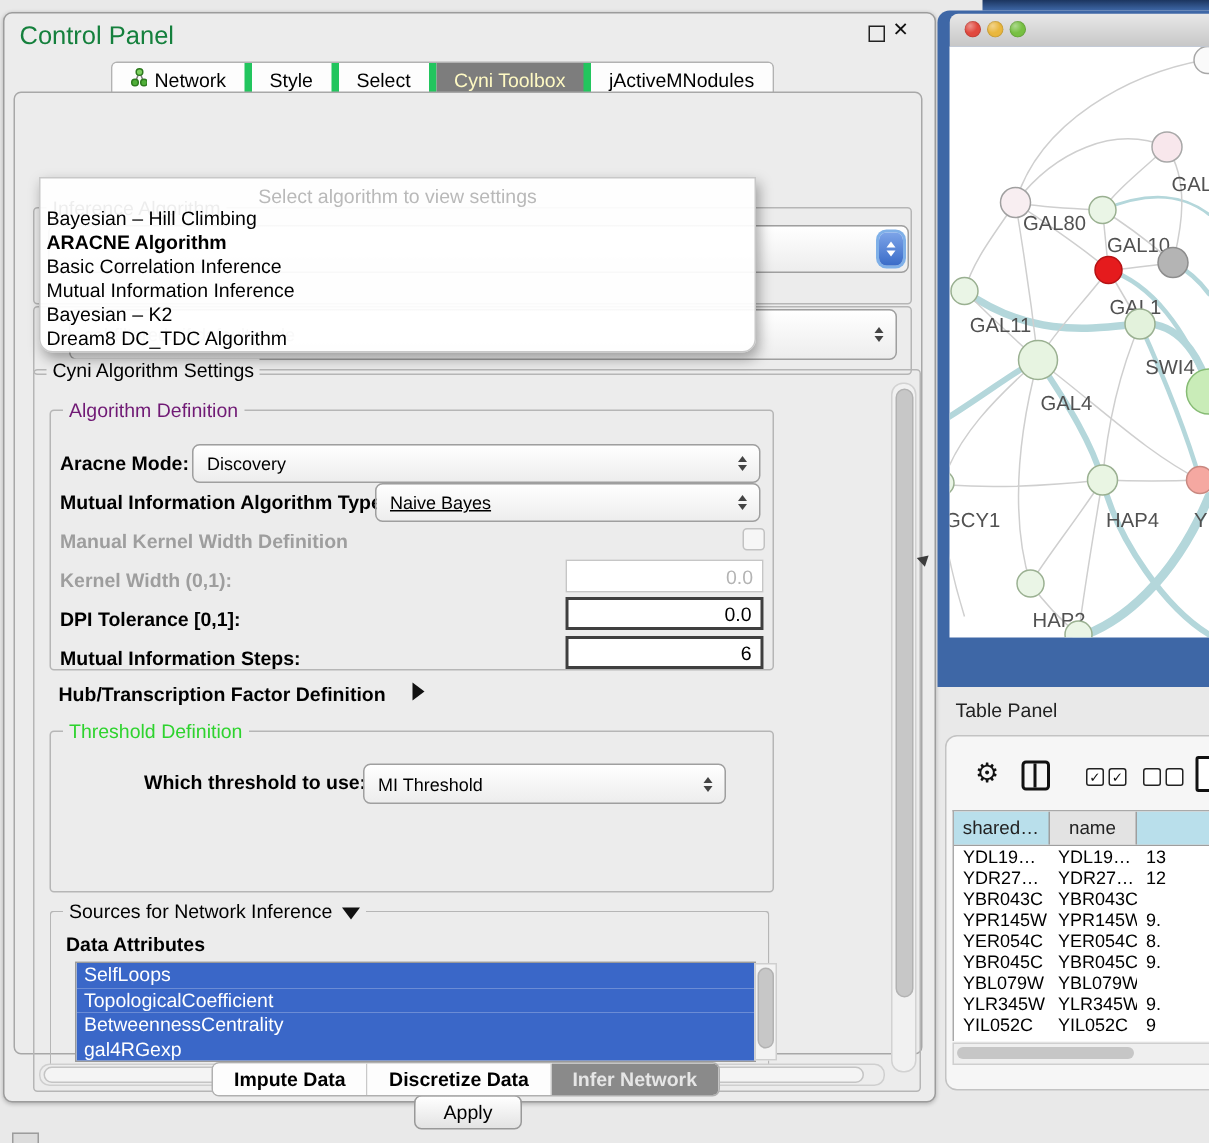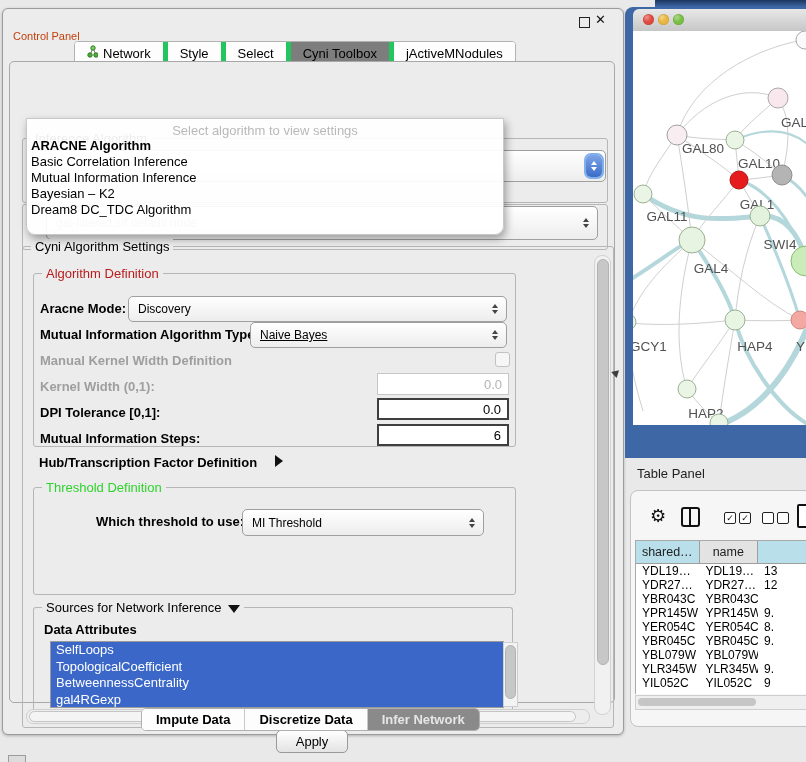--- a/index.html
+++ b/index.html
@@ -1,32 +1,32 @@
 <!DOCTYPE html>
 <html><head>
 <meta charset="utf-8">
 <style>
   html,body{margin:0;padding:0;}
   body{width:806px;height:762px;background:#e9e9e9;font-family:"Liberation Sans","DejaVu Sans",sans-serif;overflow:hidden;}
   #app{position:relative;width:806px;height:762px;overflow:hidden;}
   .lbl{position:absolute;font-size:13px;color:#000;white-space:nowrap;}
   .lbl.b{font-weight:bold;}
   .lbl.dis{color:#9e9e9e;}
-  .lbl.blue{color:#b91c1c;}
+  .lbl.blue{color:#701a75;}
   .lbl.green{color:#2ed32e;}
 
   
   #cp-window{position:absolute;left:2px;top:8px;width:620px;height:725px;background:#ececec;border:1px solid #9c9c9c;border-radius:6px;box-shadow:0 1px 3px rgba(0,0,0,.25);}
-  #cp-title{position:absolute;left:10px;top:5px;font-size:11px;color:#c2410c;margin-top:16px;}
+  #cp-title{position:absolute;left:10px;top:5px;font-size:17px;color:#15803d;}
   #cp-restore{position:absolute;left:576px;top:8px;width:9px;height:9px;border:1.5px solid #222;}
   #cp-close{position:absolute;left:592px;top:3px;font-size:13px;font-weight:bold;color:#111;}
   #tabbar{position:absolute;left:71px;top:32px;height:22px;display:flex;border:1px solid #b2b2b2;border-radius:4px;overflow:hidden;background:#fff;}
   .tab{display:flex;align-items:center;gap:5px;padding:0 12px;font-size:13px;background:#fdfdfd;border-right:5px solid #22c55e;color:#000;}
   .tab:last-child{border-right:none;}
-  .tab.sel{background:#7d7d7d;color:#000000;text-align:right;}
+  .tab.sel{background:#7d7d7d;color:#fef9c3;text-align:right;}
   #content-panel{position:absolute;left:6px;top:52px;width:604px;height:640px;background:#ececec;border:1px solid #a8a8a8;border-radius:5px;}
 
   
   .grp{position:absolute;border:1px solid #b6b6b6;border-radius:3px;}
   .grp .gtitle{position:absolute;top:-8px;left:8px;background:#ececec;padding:0 4px;font-size:13px;white-space:nowrap;}
   .combo{position:absolute;background:linear-gradient(#ffffff,#ededed);border:1px solid #9f9f9f;border-radius:5px;display:flex;align-items:center;}
   .combo .val{font-size:12px;padding-left:9px;color:#000;}
   .combo .val.ghost{color:#a3a3a3;}
   .stepbtn{position:absolute;right:5px;top:50%;transform:translateY(-50%);width:13px;height:16px;display:flex;flex-direction:column;align-items:center;justify-content:center;gap:2px;}
   .stepbtn.bluebtn{right:3px;width:16px;height:22px;border-radius:5px;background:linear-gradient(#7da4e8,#3a6cc8);box-shadow:0 0 0 2px #7fb0e8;}
@@ -225,20 +225,21 @@
           <div class="vthumb" style="left:1.5px;top:3px;width:10px;height:404px;"></div>
         </div>
         <div class="htrack" style="left:3px;top:462px;width:562px;height:13px;">
           <div class="hthumb" style="left:2px;top:1px;width:545px;height:9px;"></div>
         </div>
       </div>
 
       <div id="algo-popup">
         <div id="popup-placeholder">Select algorithm to view settings</div>
         <div id="popup-items">
+            <div class="pitem">Bayesian – Hill Climbing</div>
             <div class="pitem sel">ARACNE Algorithm</div>
             <div class="pitem">Basic Correlation Inference</div>
             <div class="pitem">Mutual Information Inference</div>
             <div class="pitem">Bayesian – K2</div>
             <div class="pitem">Dream8 DC_TDC Algorithm</div>
           </div>
       </div>
 
       <div id="apply-btn">Apply</div>
     </div>

